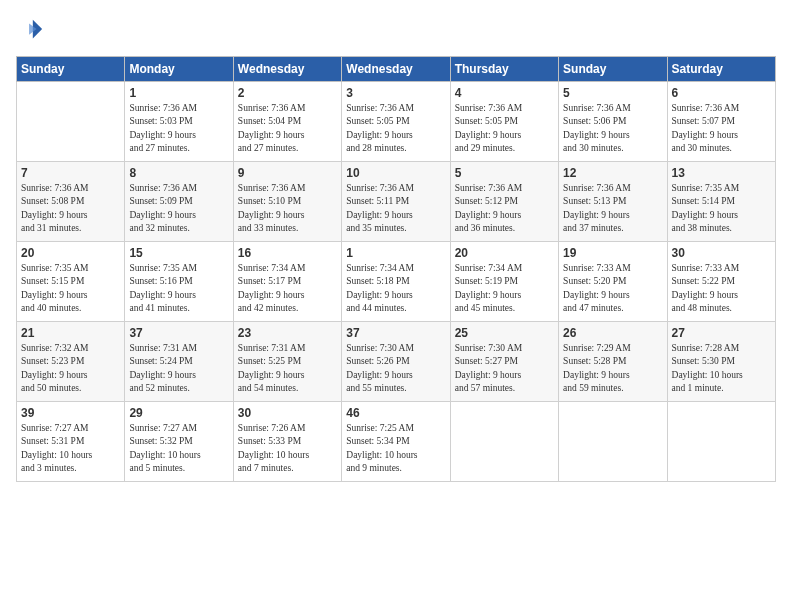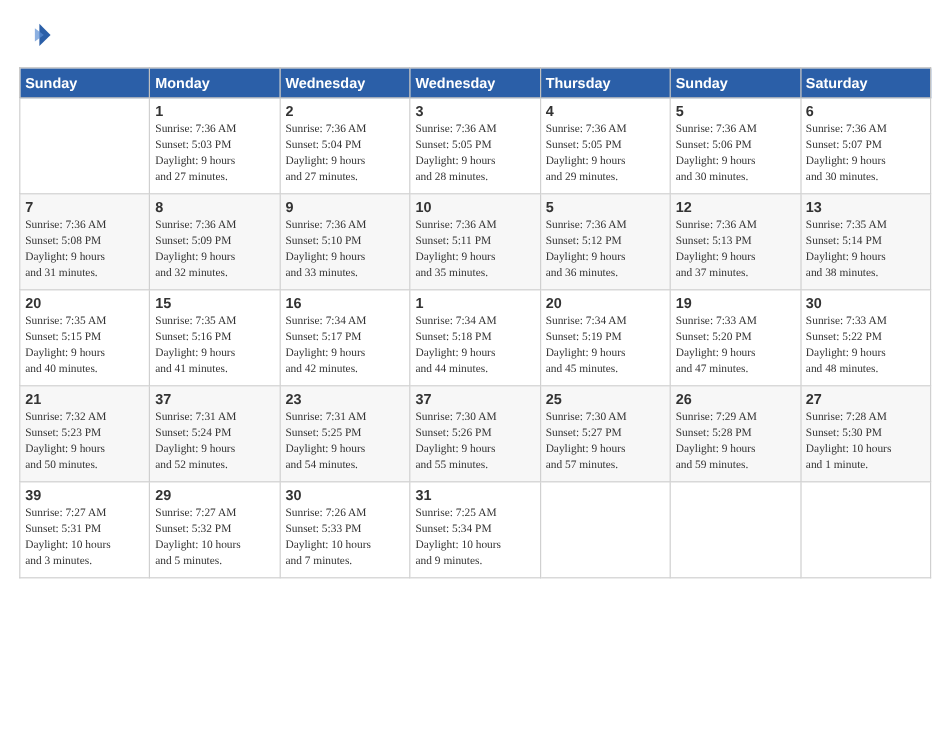--- a/index.html
+++ b/index.html
@@ -253,21 +253,21 @@
           </td>
           <td>
             <span class="day-number">29</span>
             <div class="day-info">Sunrise: 7:27 AM<br>Sunset: 5:32 PM<br>Daylight: 10 hours<br>and 5 minutes.</div>
           </td>
           <td>
             <span class="day-number">30</span>
             <div class="day-info">Sunrise: 7:26 AM<br>Sunset: 5:33 PM<br>Daylight: 10 hours<br>and 7 minutes.</div>
           </td>
           <td>
-            <span class="day-number">31</span>
+            <span class="day-number">46</span>
             <div class="day-info">Sunrise: 7:25 AM<br>Sunset: 5:34 PM<br>Daylight: 10 hours<br>and 9 minutes.</div>
           </td>
           <td class="empty"></td>
           <td class="empty"></td>
           <td class="empty"></td>
         </tr>
       </tbody>
   </table>
 </div>
 

